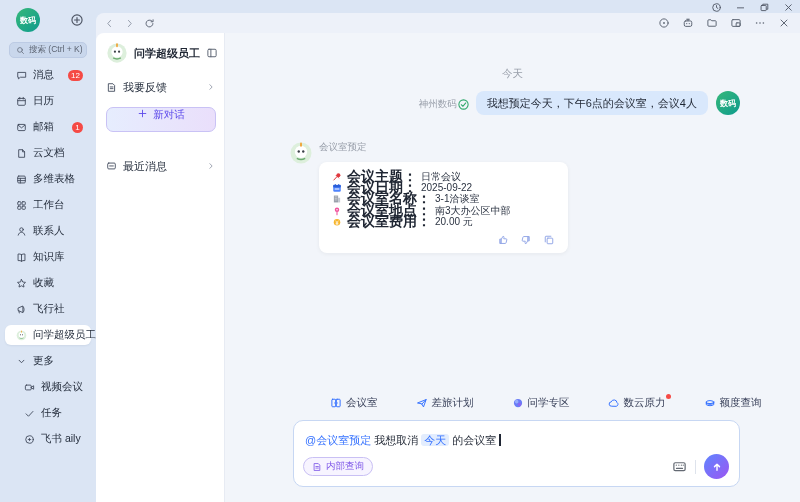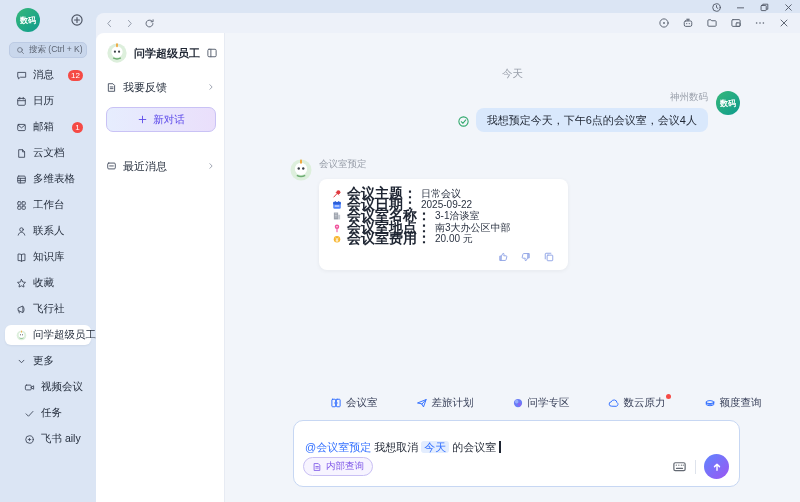--- a/index.html
+++ b/index.html
@@ -41,32 +41,32 @@
   
   .convo{width:129px;flex:none;background:#fff;border-top-left-radius:8px;border-right:1px solid #e7ebf3;padding:9px 8px 0 10px;}
   .convo-head{display:flex;align-items:center;gap:6px;}
   .mascot{width:22px;height:22px;}
   .convo-title{font-size:11px;font-weight:bold;color:#1f2633;flex:1;white-space:nowrap;}
   .panel-toggle{width:12px;height:12px;color:#5c6472;cursor:pointer;}
   .convo-item{display:flex;align-items:center;gap:6px;height:24px;margin-top:11px;cursor:pointer;}
   .convo-item .ic{width:11px;height:11px;color:#40495b;}
   .convo-item .lbl{font-size:11px;color:#252e3d;flex:1;}
   .convo-item .chev{width:10px;height:10px;color:#8b93a3;}
-  .new-chat{margin-top:8px;height:25px;border-radius:7px;display:flex;align-items:center;justify-content:center;gap:5px;cursor:pointer;
+  .new-chat{margin-top:8px;height:25px;border-radius:7px;display:flex;align-items:flex-start;justify-content:center;gap:5px;cursor:pointer;
     background:linear-gradient(90deg,#e6edfe,#eadffb);border:1px solid #c9c2f5;color:#5b48ea;}
   .new-chat .ic{width:11px;height:11px;}
   .new-chat .lbl{font-size:10.5px;}
   .recent{margin-top:22px;}
 
   
   .chat{position:relative;flex:1;background:#f2f5fa;overflow:hidden;}
   .date-divider{margin-top:34px;text-align:center;font-size:10.5px;color:#9aa0ab;}
   .msg-user{display:flex;flex-direction:row-reverse;align-items:flex-start;padding-right:60px;margin-top:10px;}
   .msg-user .avatar-green{margin-left:8px;}
-  .mu-col{display:flex;flex-direction:column;align-items:flex-end;}
+  .mu-col{display:flex;flex-direction:row;align-items:flex-end;}
   .sender{font-size:9.5px;color:#9aa0ab;margin-bottom:4px;}
   .mu-row{display:flex;align-items:flex-end;}
   .receipt{width:13px;height:13px;color:#2ea76a;margin-right:6px;margin-bottom:4px;}
   .bubble{background:#d9e8fc;border-radius:8px;padding:5px 11px;font-size:11px;color:#1f2633;line-height:14px;}
 
   .msg-bot{display:flex;align-items:flex-start;margin:26px 0 0 64px;}
   .msg-bot .mascot{width:24px;height:24px;margin-right:6px;}
   .mb-col{display:flex;flex-direction:column;}
   .card{margin-top:4px;width:249px;background:#fff;border-radius:8px;box-shadow:0 1px 4px rgba(31,35,41,.06);padding:9px 13px 7px 13px;}
   .card-title{display:flex;align-items:center;gap:5px;font-size:11px;font-weight:bold;color:#1f2633;margin-bottom:6px;}
@@ -78,21 +78,21 @@
   .card-actions{display:flex;justify-content:flex-end;gap:11px;margin-top:7px;color:#93a7e6;}
   .card-actions .ic{width:12px;height:12px;cursor:pointer;}
 
   
   .toolbar{position:absolute;left:105px;width:372px;bottom:92px;display:flex;justify-content:space-between;gap:38px;}
   .tool-item{display:flex;align-items:center;gap:4px;cursor:pointer;position:relative;}
   .tool-item .ic{width:12px;height:12px;color:#3370ff;}
   .tool-item .lbl{font-size:10.5px;color:#39415a;white-space:nowrap;}
   .tool-dot{position:absolute;top:-2px;right:-5px;width:5px;height:5px;border-radius:50%;background:#f54a45;}
 
-  .composer{position:absolute;left:68px;width:447px;bottom:15px;height:67px;background:#fff;border:1px solid #c7d7f3;border-radius:10px;padding:19px 11px 8px 11px;}
+  .composer{position:absolute;left:68px;width:447px;bottom:15px;height:67px;background:#fff;border:1px solid #c7d7f3;border-radius:10px;padding:12px 11px 8px 11px;}
   .comp-line{font-size:11px;color:#1f2633;line-height:14px;}
   .comp-line .mention{color:#3370ff;margin-right:3px;}
   .comp-line .seg{margin-right:3px;}
   .comp-line .token{background:#e3edfe;color:#3370ff;border-radius:3px;padding:0 3px;margin-right:3px;}
   .caret{display:inline-block;width:1.5px;height:12px;background:#1f2633;vertical-align:-2px;animation:blink 1s step-end infinite;}
   @keyframes blink{50%{opacity:0;}}
   .comp-bottom{position:absolute;left:9px;right:10px;bottom:7px;display:flex;align-items:center;}
   .chip{display:flex;align-items:center;gap:4px;border:1px solid #c9c0f4;background:#f7f4ff;border-radius:999px;height:19px;padding:0 8px;color:#7d55e8;cursor:pointer;}
   .chip .ic{width:10px;height:10px;}
   .chip .lbl{font-size:9.5px;}

